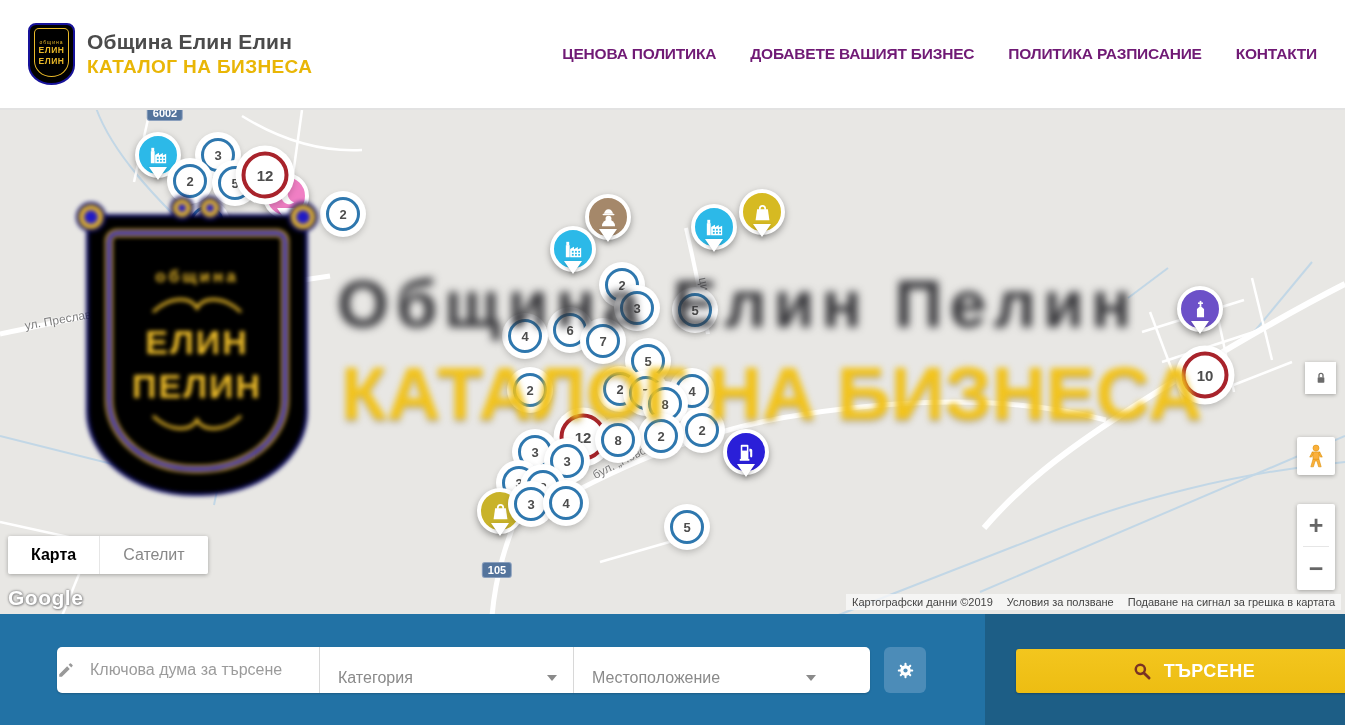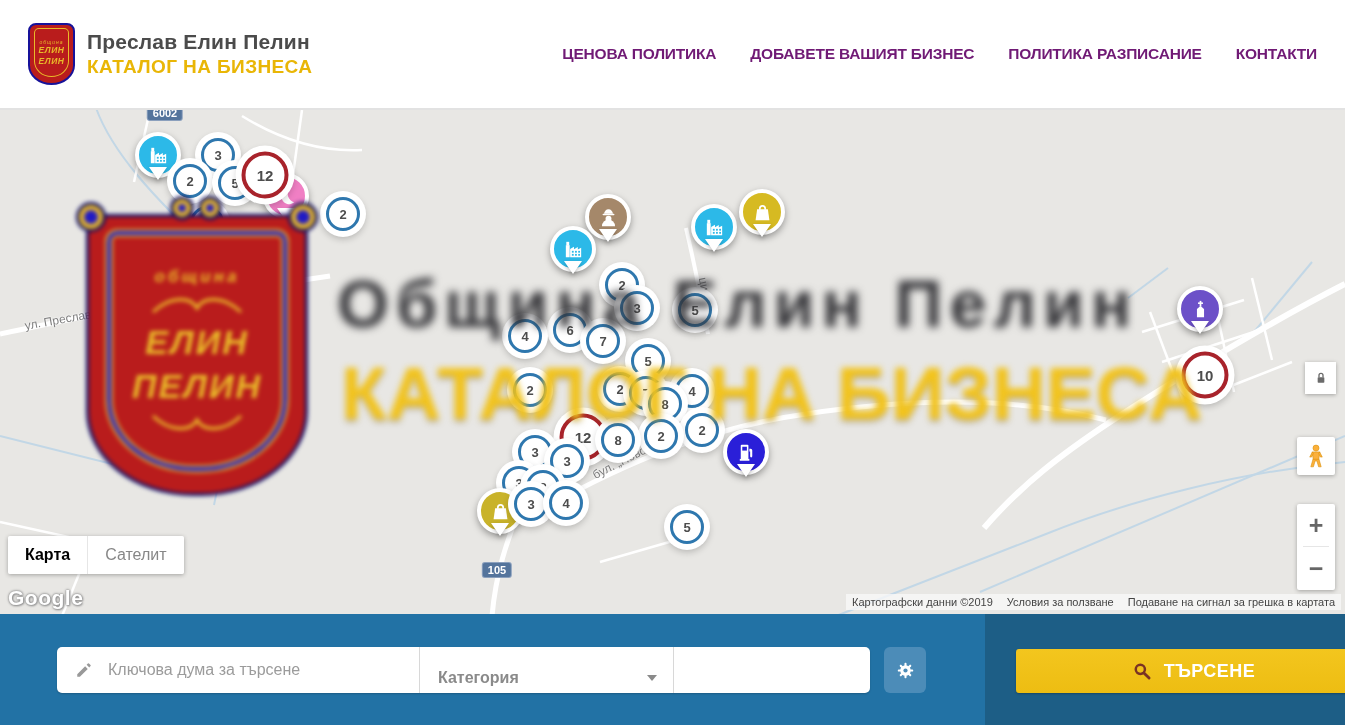--- a/index.html
+++ b/index.html
@@ -12,21 +12,21 @@
          border-bottom:2px solid #e2e2e2;display:flex;align-items:center;
          justify-content:space-between;padding:0 28px;z-index:60;}
   .logo{display:flex;align-items:center;gap:12px;cursor:pointer;}
   .logo-title{font-size:21px;font-weight:700;color:#4b4b4b;letter-spacing:.2px;}
   .logo-subtitle{font-size:19px;font-weight:700;color:#e9b606;letter-spacing:.4px;margin-top:2px;}
   nav{display:flex;gap:34px;align-items:center;padding-right:0;}
   nav a{font-size:15.5px;font-weight:700;color:#701a75;text-decoration:none;
         letter-spacing:-.2px;cursor:pointer;white-space:nowrap;}
 
   
-  .crest{position:relative;background:#b91c1c;font-style:italic;}
+  .crest{position:relative;background:#000000;}
   .crest-small{width:47px;height:62px;border-radius:8px 8px 50% 50% / 8px 8px 32% 32%;
                border:2px solid #17129a;display:flex;align-items:center;justify-content:center;}
   .crest-small .crest-inner{position:absolute;inset:3px 4px 6px;border:1px solid #e9b929;
                border-radius:5px 5px 50% 50%/5px 5px 32% 32%;display:flex;flex-direction:column;
                align-items:center;justify-content:center;color:#e9b929;}
   .crest-small .c-org{font-size:5px;letter-spacing:1px;}
   .crest-small .c-n{font-size:8.5px;font-weight:700;letter-spacing:.5px;line-height:1.2;}
 
   
   .map{position:absolute;left:0;top:110px;width:1345px;height:504px;background:#e8e7e4;}
@@ -75,21 +75,21 @@
             letter-spacing:7px;color:#323236;filter:blur(4px);white-space:nowrap;
             transform:scaleX(1.01);transform-origin:left;}
   .wm-sub{position:absolute;left:341px;top:240px;font-size:75px;font-weight:700;
           color:#f2c31b;filter:blur(3px);white-space:nowrap;letter-spacing:0;
           text-shadow:0 3px 3px rgba(80,55,0,.35);}
 
   
   .maptype{position:absolute;left:8px;top:426px;display:flex;z-index:40;
            box-shadow:0 1px 4px rgba(0,0,0,.3);border-radius:2px;overflow:hidden;}
   .maptype button{height:38px;background:#fff;border:none;font-family:inherit;font-size:16px;
-           padding:0 17px;cursor:pointer;}
+           padding:0 23px;cursor:pointer;}
   .mt-map{font-weight:700;color:#000;border-right:1px solid #e6e6e6 !important;}
   .mt-sat{color:#878787;}
   .glogo{position:absolute;left:8px;top:476px;z-index:40;font-size:21px;font-weight:700;
          color:#fff;letter-spacing:.5px;cursor:pointer;
          text-shadow:0 0 2px #8e8e8e,0 0 3px #8e8e8e,1px 1px 2px #9e9e9e;}
   .attrib{position:absolute;right:4px;bottom:4px;z-index:40;display:flex;gap:14px;
           font-size:11px;color:#444;background:rgba(248,248,248,.78);padding:2px 6px;}
   .attrib a{color:#444;text-decoration:none;cursor:pointer;}
   .lock-btn{position:absolute;left:1305px;top:252px;width:31px;height:32px;background:#fff;
           border:none;box-shadow:0 1px 4px rgba(0,0,0,.3);cursor:pointer;z-index:40;
@@ -103,25 +103,25 @@
   .zoomctl button{width:38px;height:42px;border:none;background:transparent;font-size:25px;
           font-weight:700;color:#666;cursor:pointer;line-height:1;font-family:inherit;}
   .zc-div{width:26px;height:1px;background:#e6e6e6;}
 
   
   .searchbar{position:absolute;left:0;top:614px;width:1345px;height:111px;background:#2272a5;z-index:60;}
   .sb-right-bg{position:absolute;left:985px;top:0;width:360px;height:111px;background:#1d5e86;}
   .form{position:absolute;left:57px;top:33px;width:813px;height:46px;background:#fff;
         border-radius:5px;display:flex;align-items:stretch;box-shadow:0 1px 2px rgba(0,0,0,.2);}
   .field{display:flex;align-items:center;position:relative;}
-  .f-keyword{width:363px;border-right:1px solid #d8d8d8;padding-left:18px;gap:13px;}
+  .f-keyword{width:263px;border-right:1px solid #d8d8d8;gap:13px;}
   .f-keyword input{border:none;outline:none;flex:1;font-family:inherit;font-size:16px;
         color:#555;background:transparent;min-width:0;}
   .f-keyword input::placeholder{color:#9b9b9b;opacity:1;}
-  .f-select{padding:16px 16px 0 18px;cursor:pointer;justify-content:space-between;font-weight:bold;}
+  .f-select{padding:16px 16px 0 18px;cursor:pointer;justify-content:space-between;}
   .f-select span{font-size:16px;color:#8a8a8a;}
   .f-cat{width:254px;border-right:1px solid #d8d8d8;}
   .f-loc{width:258px;}
   .caret{width:0;height:0;border:5px solid transparent;border-top:6px solid #8a8a8a;
         margin-top:5px;display:inline-block;}
   .gear-btn{position:absolute;left:884px;top:33px;width:42px;height:46px;background:#4c8cb8;
         border:none;border-radius:6px;cursor:pointer;display:flex;align-items:center;
         justify-content:center;}
   .search-btn{position:absolute;left:1016px;top:35px;width:355px;height:44px;
         background:linear-gradient(#f3c61e,#edbd12);border:none;border-radius:3px;cursor:pointer;
@@ -137,21 +137,21 @@
   <header>
     <div class="logo">
       <div class="crest crest-small">
         <div class="crest-inner">
           <span class="c-org">община</span>
           <span class="c-n">ЕЛИН</span>
           <span class="c-n">ЕЛИН</span>
         </div>
       </div>
       <div class="logo-text">
-        <div class="logo-title">Преслав Елин Пелин</div>
+        <div class="logo-title">Община Елин Елин</div>
         <div class="logo-subtitle">КАТАЛОГ НА БИЗНЕСА</div>
       </div>
     </div>
     <nav>
       <a>ЦЕНОВА ПОЛИТИКА</a>
       <a>ДОБАВЕТЕ ВАШИЯТ БИЗНЕС</a>
       <a>ПОЛИТИКА РАЗПИСАНИЕ</a>
       <a>КОНТАКТИ</a>
     </nav>
   </header>
@@ -373,20 +373,24 @@
       <div class="field f-keyword">
         <svg viewBox="0 0 24 24" width="18" height="18">
             <path fill="#999" d="M3 17.5V21h3.5L17 10.5 13.5 7 3 17.5zM20.7 6.8a1 1 0 0 0 0-1.4l-2.1-2.1a1 1 0 0 0-1.4 0L15.5 5 19 8.5l1.7-1.7z"></path>
           </svg>
         <input placeholder="Ключова дума за търсене" style="">
       </div>
       <div class="field f-select f-cat">
         <span>Категория</span>
         <i class="caret"></i>
       </div>
+      <div class="field f-select f-loc">
+        <span>Местоположение</span>
+        <i class="caret"></i>
+      </div>
     </div>
     <button class="gear-btn">
       <svg viewBox="0 0 24 24" width="21" height="21">
           <g fill="#fff">
             <rect x="10.8" y="3.2" width="2.4" height="17.6" rx="1"></rect>
             <rect x="10.8" y="3.2" width="2.4" height="17.6" rx="1" transform="rotate(45 12 12)"></rect>
             <rect x="10.8" y="3.2" width="2.4" height="17.6" rx="1" transform="rotate(90 12 12)"></rect>
             <rect x="10.8" y="3.2" width="2.4" height="17.6" rx="1" transform="rotate(135 12 12)"></rect>
             <circle cx="12" cy="12" r="6"></circle>
           </g>

